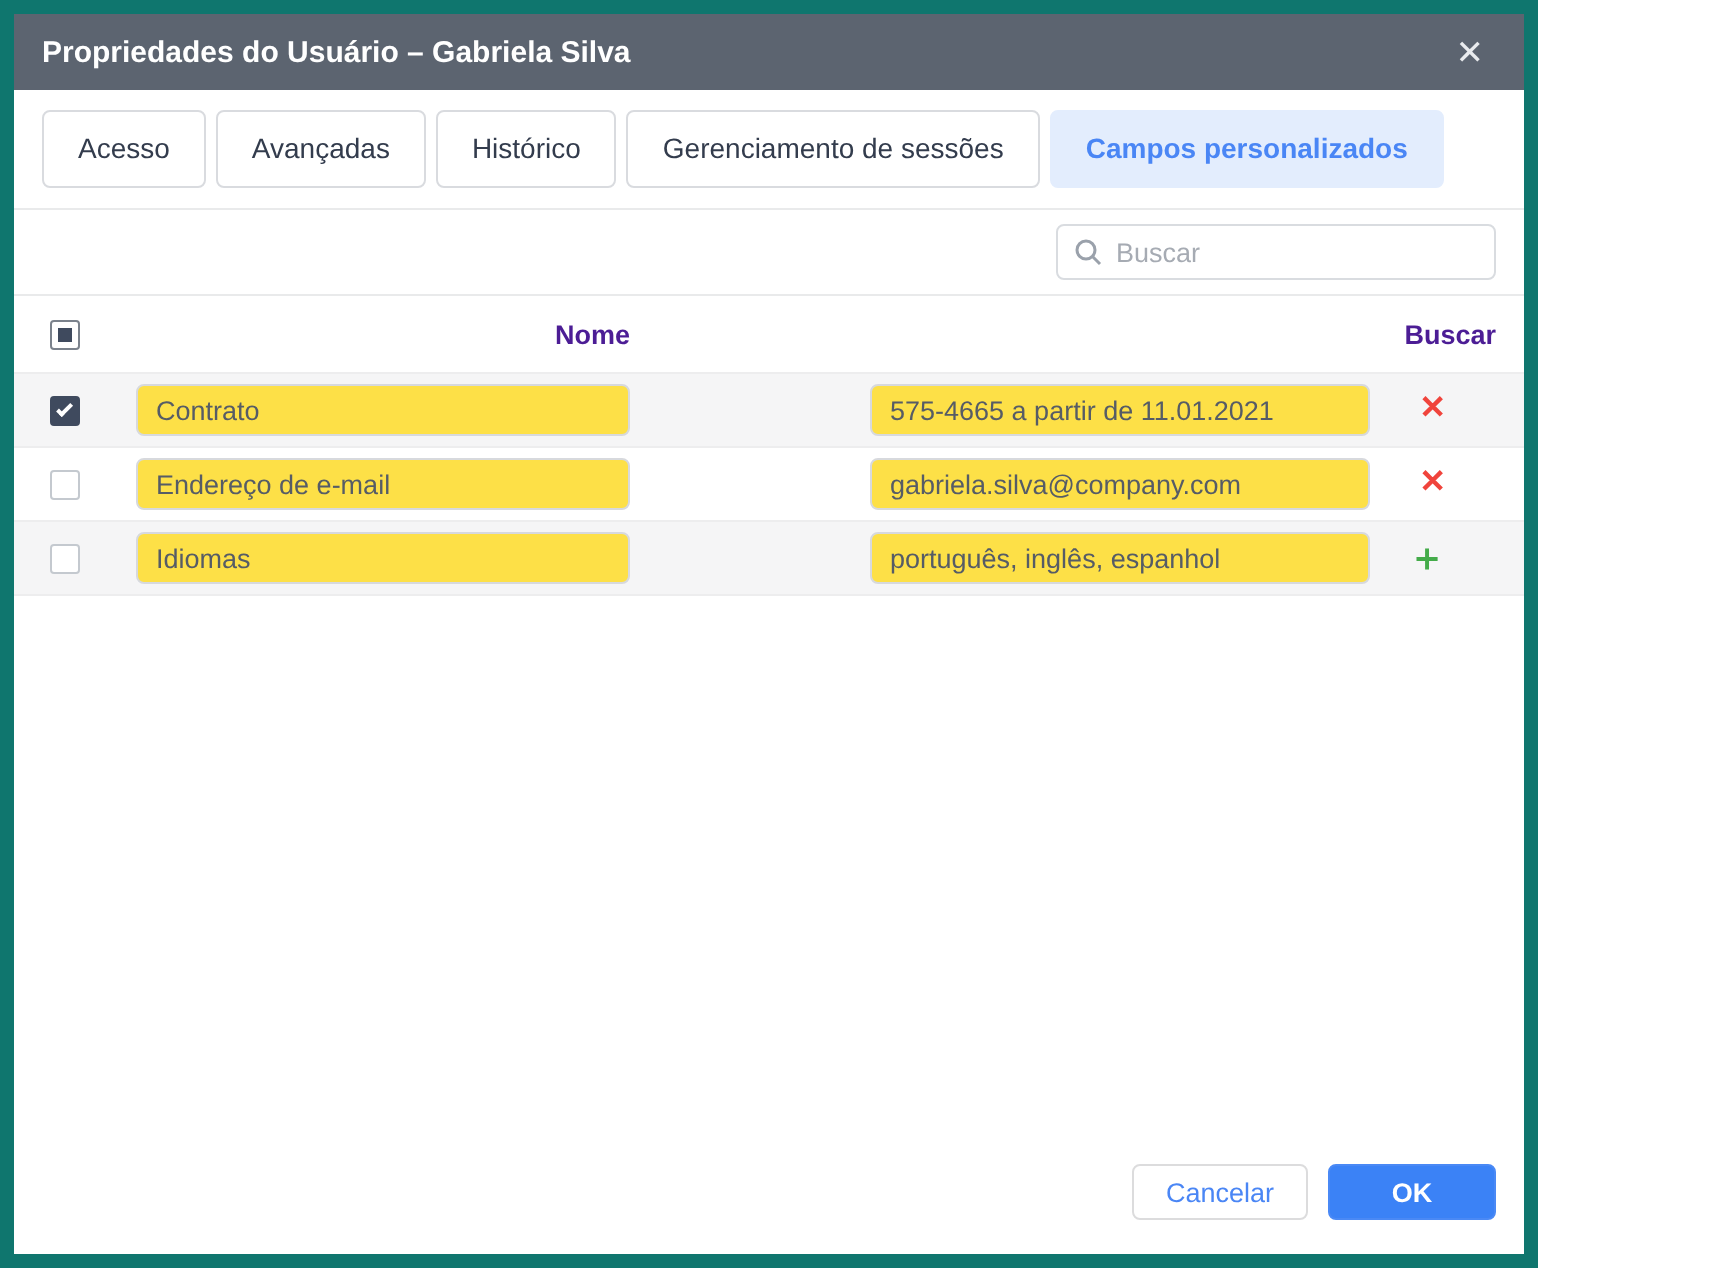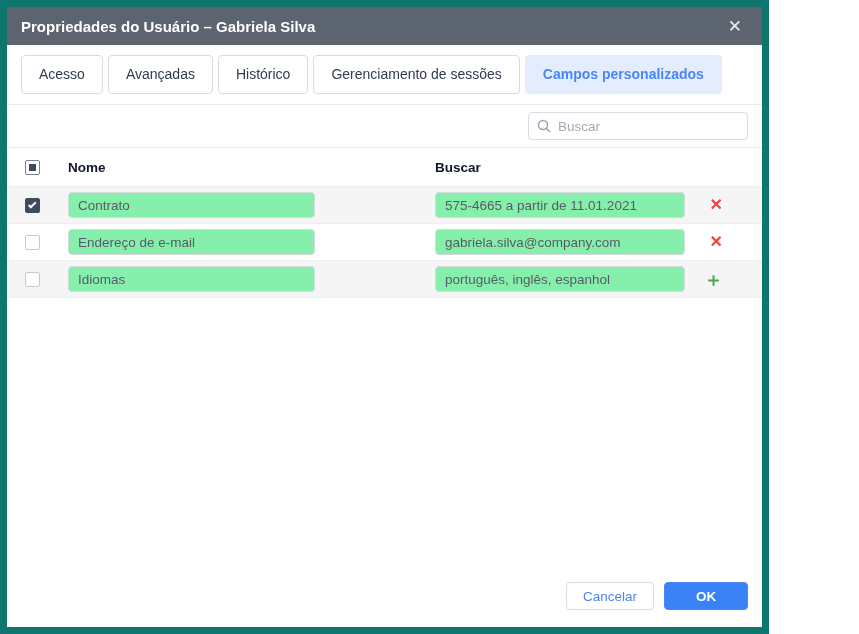--- a/index.html
+++ b/index.html
@@ -67,21 +67,21 @@
     font-family: "Liberation Sans", sans-serif;
     background: transparent;
   }
   .searchbox input::placeholder { color: #a6abb3; }
   
   .thead {
     flex: 0 0 39px;
     display: flex; align-items: center;
     padding: 0 14px 0 18px;
     border-bottom: 1px solid #ededee;
-    font-size: 13.5px; font-weight: bold; color: #0f172a;
+    font-size: 13.5px; font-weight: bold; color: #4c1d95; text-align: right;
   }
   .trow {
     flex: 0 0 37px;
     display: flex; align-items: center;
     padding: 0 14px 0 18px;
     border-bottom: 1px solid #ededee;
   }
   .trow.striped { background: #f5f5f6; }
   .cell-check { width: 43px; flex: 0 0 43px; display: flex; align-items: center; }
   .cell-name  { width: 247px; flex: 0 0 247px; }
@@ -106,21 +106,21 @@
   .cb.indeterminate { border-color: #7b828c; }
   .cb.indeterminate .mark {
     width: 7px; height: 7px; background: #3f4a5e;
   }
   
   .field {
     width: 100%; height: 26px;
     border: 1px solid #d7d9dd; border-radius: 4px;
     padding: 0 9px;
     font-size: 13.5px; color: #565c66;
-    background: #86efac; outline: none;
+    background: #fde047; outline: none;
     font-family: "Liberation Sans", sans-serif;
   }
   
   .act {
     font-size: 16px; font-weight: bold; line-height: 1;
     cursor: pointer; user-select: none;
   }
   .act.delete { color: #f0443c; }
   .act.add { color: #44ab4a; font-size: 19px; }
   

